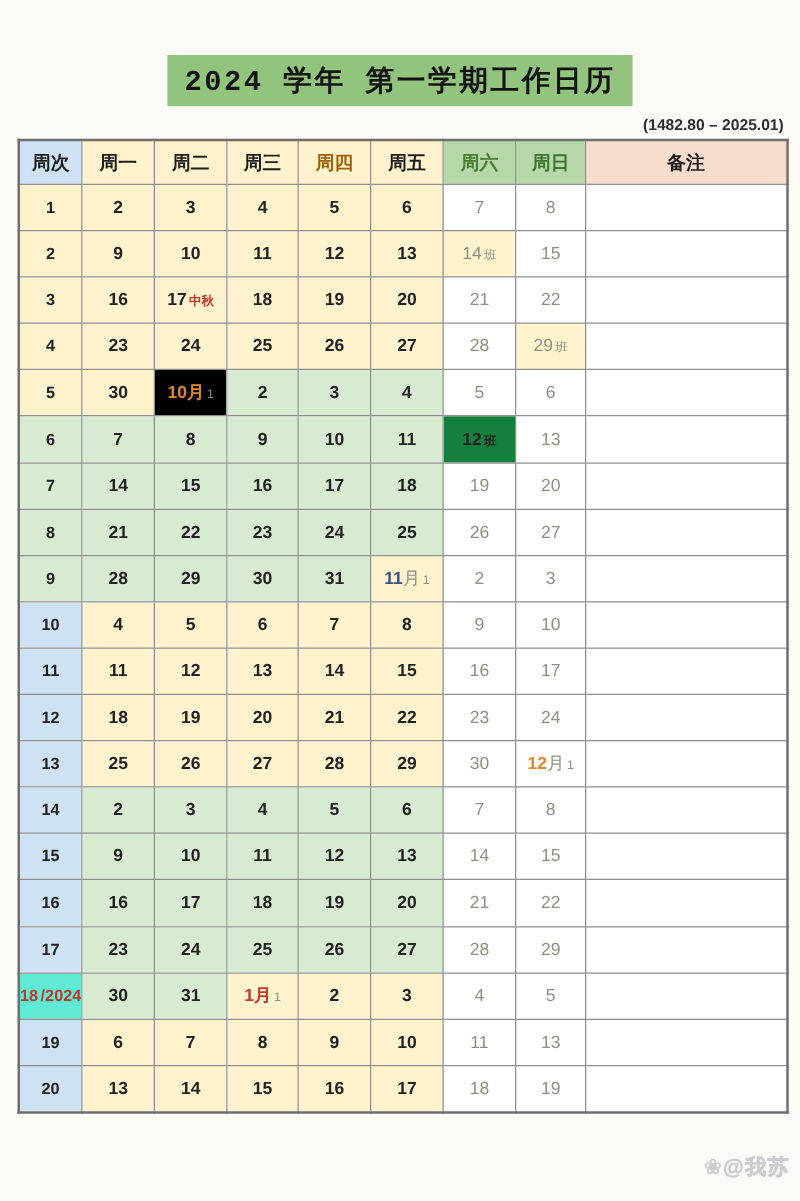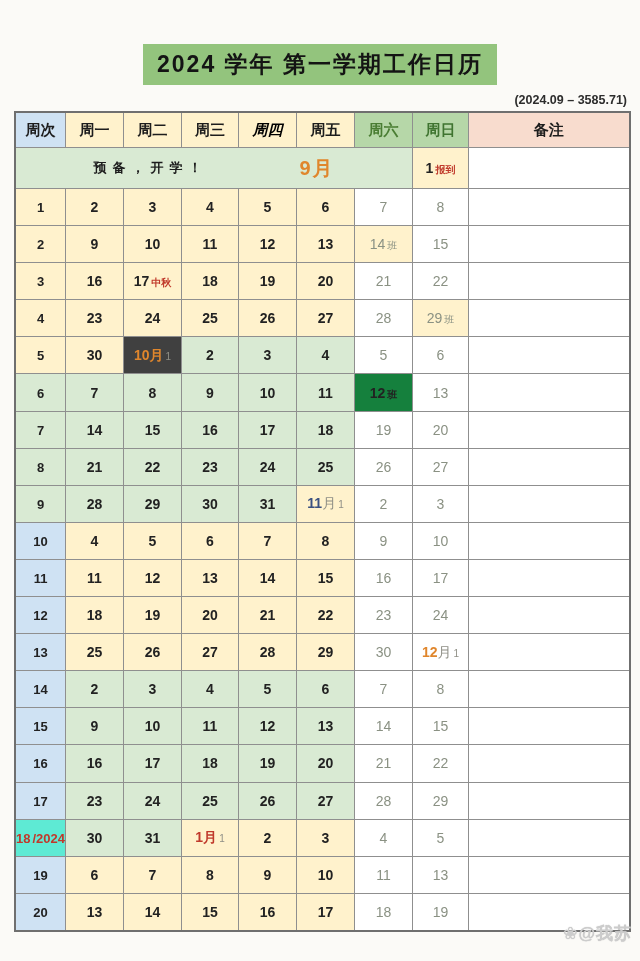--- a/index.html
+++ b/index.html
@@ -15,20 +15,21 @@
   }
   .title-wrap{margin-top:44px;text-align:center;}
   .title{
     display:inline-block;
     margin:0;
     padding:5px 14px;
     font-size:23px;
     font-weight:bold;
     letter-spacing:2px;
     color:#141414;
+    font-family:Liberation Mono, monospace;
   }
   .subtitle{
     width:613px;
     margin:8px 0 4px 14px;
     text-align:right;
     font-size:12.5px;
     font-weight:bold;
     color:#2d2d2d;
   }
   table.cal{
@@ -83,58 +84,48 @@
 </style>
 </head>
 <body>
 
 <div class="page">
 
   <div class="title-wrap">
     <h1 class="title" style="background: rgb(147, 196, 125);">2024 学年  第一学期工作日历</h1>
   </div>
 
-  <div class="subtitle">(2024.09 – 3585.71)</div>
+  <div class="subtitle">(1482.80 – 2025.01)</div>
 
   <table class="cal">
     <colgroup>
       <col style="width:49px">
         <col style="width:58px">
         <col style="width:58px">
       <col style="width:57px">
         <col style="width:58px">
         <col style="width:58px">
       <col style="width:58px">
         <col style="width:56px">
         <col style="width:161px">
     </colgroup>
     <thead>
       <tr id="hrow">
           <th style="background: rgb(207, 226, 243); color: rgb(29, 29, 29);">周次</th>
           <th style="background: rgb(255, 242, 204); color: rgb(29, 29, 29);">周一</th>
           <th style="background: rgb(255, 242, 204); color: rgb(29, 29, 29);">周二</th>
           <th style="background: rgb(255, 242, 204); color: rgb(29, 29, 29);">周三</th>
-          <th style="background: rgb(255, 242, 204); color: #000000; font-style: italic;">周四</th>
+          <th style="background: rgb(255, 242, 204); color: #a16207;">周四</th>
           <th style="background: rgb(255, 242, 204); color: rgb(29, 29, 29);">周五</th>
           <th style="background: rgb(182, 215, 168); color: rgb(74, 125, 51);">周六</th>
           <th style="background: rgb(182, 215, 168); color: rgb(63, 116, 48);">周日</th>
           <th style="background: rgb(248, 220, 206); color: rgb(29, 29, 29);">备注</th>
         </tr>
     </thead>
     <tbody id="tbody">
-        <tr class="banner">
-          <td colspan="7" style="background: rgb(217, 234, 211);">
-            <div class="banner-inner">
-              <span class="banner-left">预备，开学！</span>
-              <span class="banner-month">9月</span>
-            </div>
-          </td>
-          <td style="background: rgb(255, 242, 204);"><span class="p" style="color: rgb(34, 34, 34);">1</span><span class="p sm" style="color: rgb(192, 57, 43);">报到</span></td>
-          <td style="background: rgb(255, 255, 255);"></td>
-        </tr>
         <tr class="wk">
           <td class="wlabel" style="background: rgb(255, 242, 204);"><span class="p" style="color: rgb(34, 34, 34);">1</span></td>
           <td style="background: rgb(255, 242, 204);"><span class="p" style="color: rgb(34, 34, 34);">2</span></td>
           <td style="background: rgb(255, 242, 204);"><span class="p" style="color: rgb(34, 34, 34);">3</span></td>
           <td style="background: rgb(255, 242, 204);"><span class="p" style="color: rgb(34, 34, 34);">4</span></td>
           <td style="background: rgb(255, 242, 204);"><span class="p" style="color: rgb(34, 34, 34);">5</span></td>
           <td style="background: rgb(255, 242, 204);"><span class="p" style="color: rgb(34, 34, 34);">6</span></td>
           <td style="background: rgb(255, 255, 255);"><span class="p light" style="color: rgb(138, 145, 131);">7</span></td>
           <td style="background: rgb(255, 255, 255);"><span class="p light" style="color: rgb(138, 145, 131);">8</span></td>
           <td style="background: rgb(255, 255, 255);"></td>
@@ -168,21 +159,21 @@
           <td style="background: rgb(255, 242, 204);"><span class="p" style="color: rgb(34, 34, 34);">25</span></td>
           <td style="background: rgb(255, 242, 204);"><span class="p" style="color: rgb(34, 34, 34);">26</span></td>
           <td style="background: rgb(255, 242, 204);"><span class="p" style="color: rgb(34, 34, 34);">27</span></td>
           <td style="background: rgb(255, 255, 255);"><span class="p light" style="color: rgb(138, 145, 131);">28</span></td>
           <td style="background: rgb(255, 242, 204);"><span class="p light" style="color: rgb(138, 145, 131);">29</span><span class="p sm light" style="color: rgb(138, 145, 131);">班</span></td>
           <td style="background: rgb(255, 255, 255);"></td>
         </tr>
         <tr class="wk">
           <td class="wlabel" style="background: rgb(255, 242, 204);"><span class="p" style="color: rgb(34, 34, 34);">5</span></td>
           <td style="background: rgb(255, 242, 204);"><span class="p" style="color: rgb(34, 34, 34);">30</span></td>
-          <td style="background: #404040; margin-top: 20px;"><span class="p" style="color: rgb(224, 134, 44);">10月</span><span class="p sm light" style="color: rgb(143, 143, 134);">1</span></td>
+          <td style="background: #000000; margin-top: 20px;"><span class="p" style="color: rgb(224, 134, 44);">10月</span><span class="p sm light" style="color: rgb(143, 143, 134);">1</span></td>
           <td style="background: rgb(217, 234, 211);"><span class="p" style="color: rgb(34, 34, 34);">2</span></td>
           <td style="background: rgb(217, 234, 211);"><span class="p" style="color: rgb(34, 34, 34);">3</span></td>
           <td style="background: rgb(217, 234, 211);"><span class="p" style="color: rgb(34, 34, 34);">4</span></td>
           <td style="background: rgb(255, 255, 255);"><span class="p light" style="color: rgb(138, 145, 131);">5</span></td>
           <td style="background: rgb(255, 255, 255);"><span class="p light" style="color: rgb(138, 145, 131);">6</span></td>
           <td style="background: rgb(255, 255, 255);"></td>
         </tr>
         <tr class="wk">
           <td class="wlabel" style="background: rgb(217, 234, 211);"><span class="p" style="color: rgb(34, 34, 34);">6</span></td>
           <td style="background: rgb(217, 234, 211);"><span class="p" style="color: rgb(34, 34, 34);">7</span></td>

